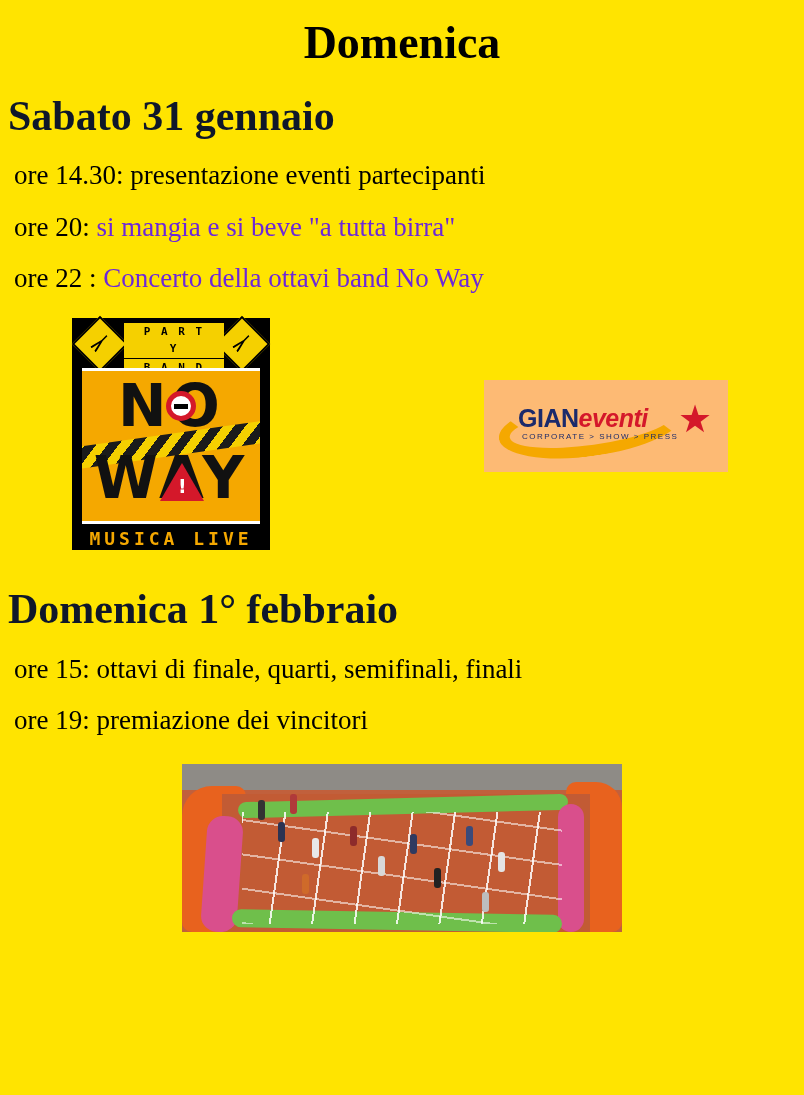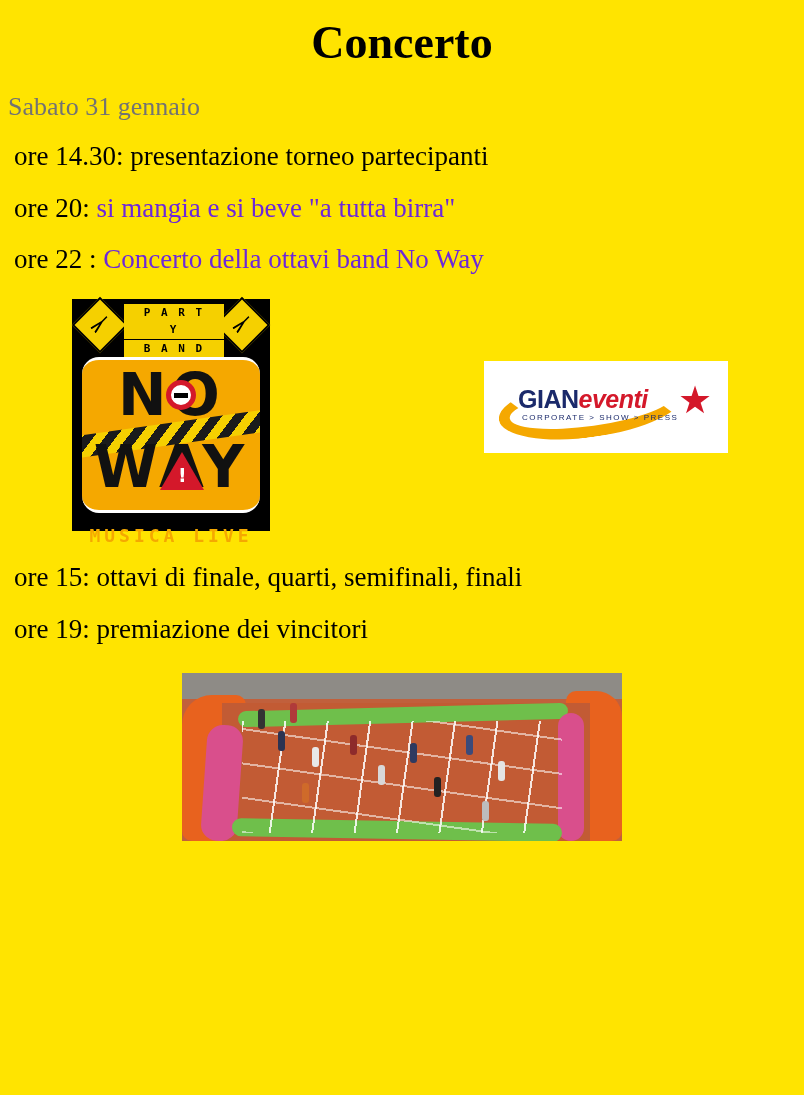--- a/index.html
+++ b/index.html
@@ -25,23 +25,23 @@
     font-family: "Liberation Serif", serif;
     font-weight: bold;
     font-size: 46px;
     color: #000000;
     letter-spacing: 0px;
     margin: 18px 0 0 0;
     line-height: 1.1;
   }
   .day-heading {
     font-family: "Liberation Serif", serif;
-    font-weight: normal;
-    font-size: 26px;
-    color: #737373;
+    font-weight: bold;
+    font-size: 42px;
+    color: #0f172a;
     margin: 22px 0 0 8px;
     line-height: 1.2;
   }
   .line {
     font-family: "Liberation Serif", serif;
     font-size: 27px;
     color: #000000;
     margin: 18px 0 0 14px;
     line-height: 1.25;
   }
@@ -103,26 +103,25 @@
   }
   .noway .pb1, .noway .pb2 {
     display: block;
     background: #F5D000;
     padding: 1px 17px;
     margin: 1px 0;
   }
   .noway .body {
     position: relative;
     height: 150px;
-    margin: 8px 8px;
+    margin: 0 8px;
     background: #F5A800;
     border-top: 3px solid #fff;
     border-bottom: 3px solid #fff;
     overflow: hidden;
-    border-radius: 17px;
   }
   .noway .bigtext {
     position: absolute;
     width: 100%;
     text-align: center;
     font-family: "DejaVu Sans", sans-serif;
     font-weight: bold;
     font-size: 58px;
     color: #111;
     line-height: 1;
@@ -186,21 +185,21 @@
     color: #F5A800;
     line-height: 30px;
   }
   
   .gian {
     position: absolute;
     left: 484px;
     top: 68px;
     width: 244px;
     height: 92px;
-    background: #ffffff;
+    background: #fdba74;
     box-sizing: border-box;
   }
   .gian .swoosh {
     position: absolute;
     left: 14px;
     top: 16px;
     width: 186px;
     height: 60px;
     border: 11px solid #F5A800;
     border-radius: 50%;
@@ -324,26 +323,26 @@
     height: 20px;
     border-radius: 3px;
   }
   .footer-spacer { height: 8px; }
 </style>
 </head>
 <body>
 
 <div class="page">
 
-  <h1 class="title">Concerto</h1>
+  <h1 class="title">Domenica</h1>
 
   <h2 class="day-heading">Sabato 31 gennaio</h2>
 
   <p class="line">
-    <span>ore 14.30:</span><span> presentazione torneo partecipanti</span>
+    <span>ore 14.30:</span><span> presentazione eventi partecipanti</span>
   </p>
   <p class="line">
     <span>ore 20:</span><span class="red"> si mangia e si beve "a tutta birra"</span>
   </p>
   <p class="line">
     <span>ore 22 :</span><span class="red"> Concerto della ottavi band No Way</span>
   </p>
 
   <div class="logos">
 
@@ -370,20 +369,21 @@
       <div class="swoosh"></div>
       <div class="word">
         <span>GIAN</span><span class="ev">eventi</span>
       </div>
       <div class="tag">CORPORATE &gt; SHOW &gt; PRESS</div>
       <div class="star">★</div>
     </div>
 
   </div>
 
+  <h2 class="day-heading">Domenica 1° febbraio</h2>
 
   <p class="line">
     <span>ore 15:</span><span> ottavi di finale, quarti, semifinali, finali</span>
   </p>
   <p class="line">
     <span>ore 19:</span><span> premiazione dei vincitori</span>
   </p>
 
   <div class="photo-wrap">
     <div class="photo">

